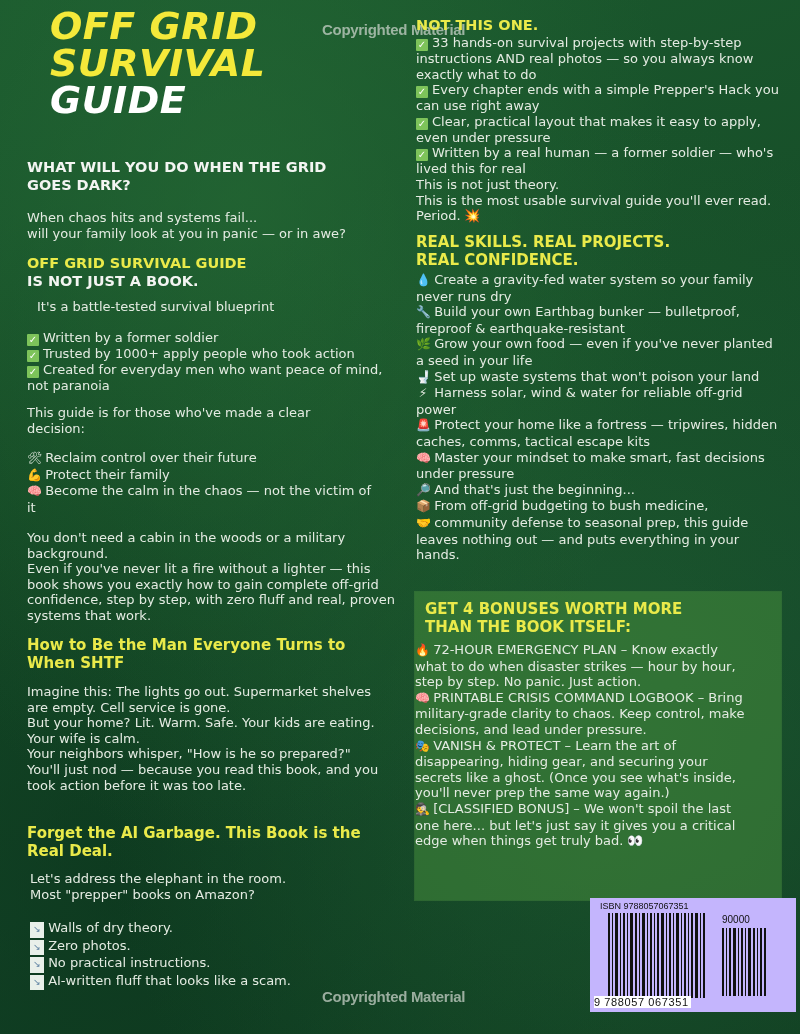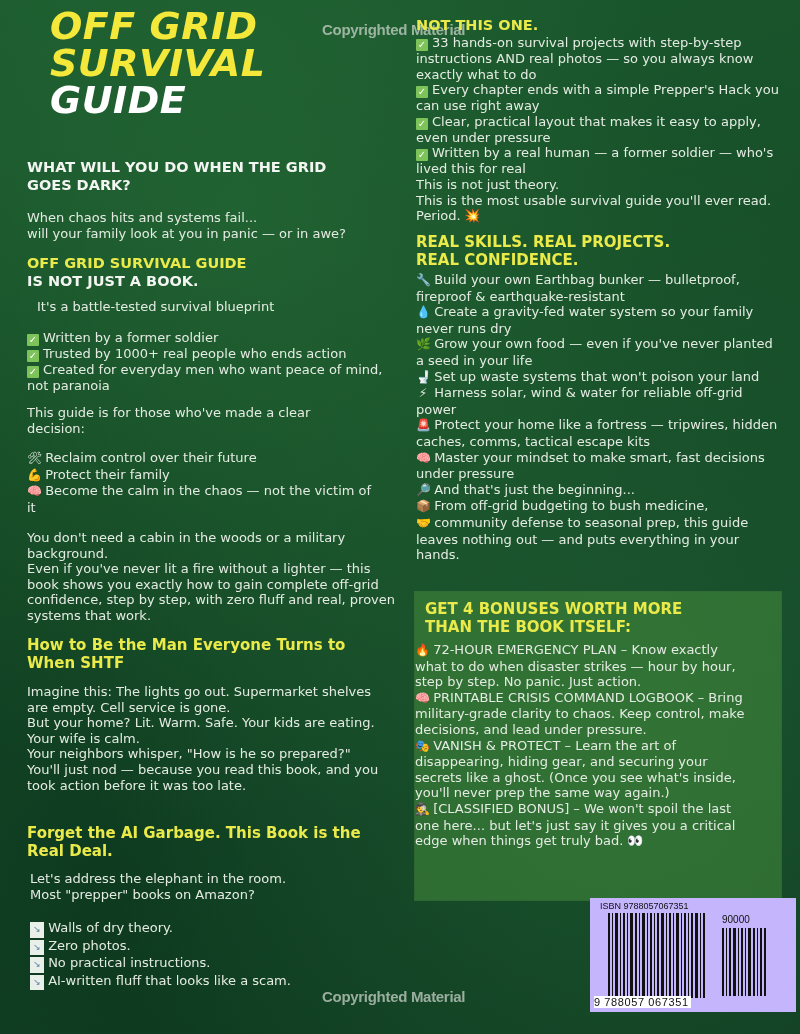--- a/index.html
+++ b/index.html
@@ -52,21 +52,21 @@
 
 <div class="abs" style="left:27px; top:254px; width:360px;">
   <div class="h-yellow">OFF GRID SURVIVAL GUIDE</div>
   <div class="h-white">IS NOT JUST A BOOK.</div>
 </div>
 
 <div class="abs p" style="left:27px; top:299px;margin-left:10px;">It's a battle-tested survival blueprint</div>
 
 <div class="abs p" style="left:27px; top:330px; width:370px;">
   <div><span class="check">✓</span><span>Written by a former soldier</span></div>
-  <div><span class="check">✓</span><span>Trusted by 1000+ real people who ends action</span></div>
+  <div><span class="check">✓</span><span>Trusted by 1000+ apply people who took action</span></div>
   <div><span class="check">✓</span><span>Created for everyday men who want peace of mind, not paranoia</span></div>
 </div>
 
 <div class="abs p" style="left:27px; top:405px; width:330px;">This guide is for those who've made a clear decision:</div>
 
 <div class="abs p" style="left:27px; top:450px; width:350px;">
   <div><span class="ic">🛠</span> <span>Reclaim control over their future</span></div>
   <div><span class="ic">💪</span> <span>Protect their family</span></div>
   <div><span class="ic">🧠</span> <span>Become the calm in the chaos — not the victim of it</span></div>
 </div>
@@ -106,22 +106,22 @@
   <div><span class="check">✓</span><span>Every chapter ends with a simple Prepper's Hack you can use right away</span></div>
   <div><span class="check">✓</span><span>Clear, practical layout that makes it easy to apply, even under pressure</span></div>
   <div><span class="check">✓</span><span>Written by a real human — a former soldier — who's lived this for real</span></div>
   <div>This is not just theory.</div>
   <div><span>This is the most usable survival guide you'll ever read. Period.</span> <span>💥</span></div>
 </div>
 
 <div class="abs h-yellow" style="left:416px; top:233px; width:300px; font-size:15px;">REAL SKILLS. REAL PROJECTS. REAL CONFIDENCE.</div>
 
 <div class="abs p" style="left:416px; top:272px; width:365px;">
+  <div><span class="ic">💧</span> <span>Create a gravity-fed water system so your family never runs dry</span></div>
   <div><span class="ic">🔧</span> <span>Build your own Earthbag bunker — bulletproof, fireproof &amp; earthquake-resistant</span></div>
-  <div><span class="ic">💧</span> <span>Create a gravity-fed water system so your family never runs dry</span></div>
   <div><span class="ic">🌿</span> <span>Grow your own food — even if you've never planted a seed in your life</span></div>
   <div><span class="ic">🚽</span> <span>Set up waste systems that won't poison your land</span></div>
   <div><span class="ic">⚡</span> <span>Harness solar, wind &amp; water for reliable off-grid power</span></div>
   <div><span class="ic">🚨</span> <span>Protect your home like a fortress — tripwires, hidden caches, comms, tactical escape kits</span></div>
   <div><span class="ic">🧠</span> <span>Master your mindset to make smart, fast decisions under pressure</span></div>
   <div><span class="ic">🔎</span> <span>And that's just the beginning...</span></div>
   <div><span class="ic">📦</span> <span>From off-grid budgeting to bush medicine,</span></div>
   <div><span class="ic">🤝</span> <span>community defense to seasonal prep, this guide leaves nothing out — and puts everything in your hands.</span></div>
 </div>
 

